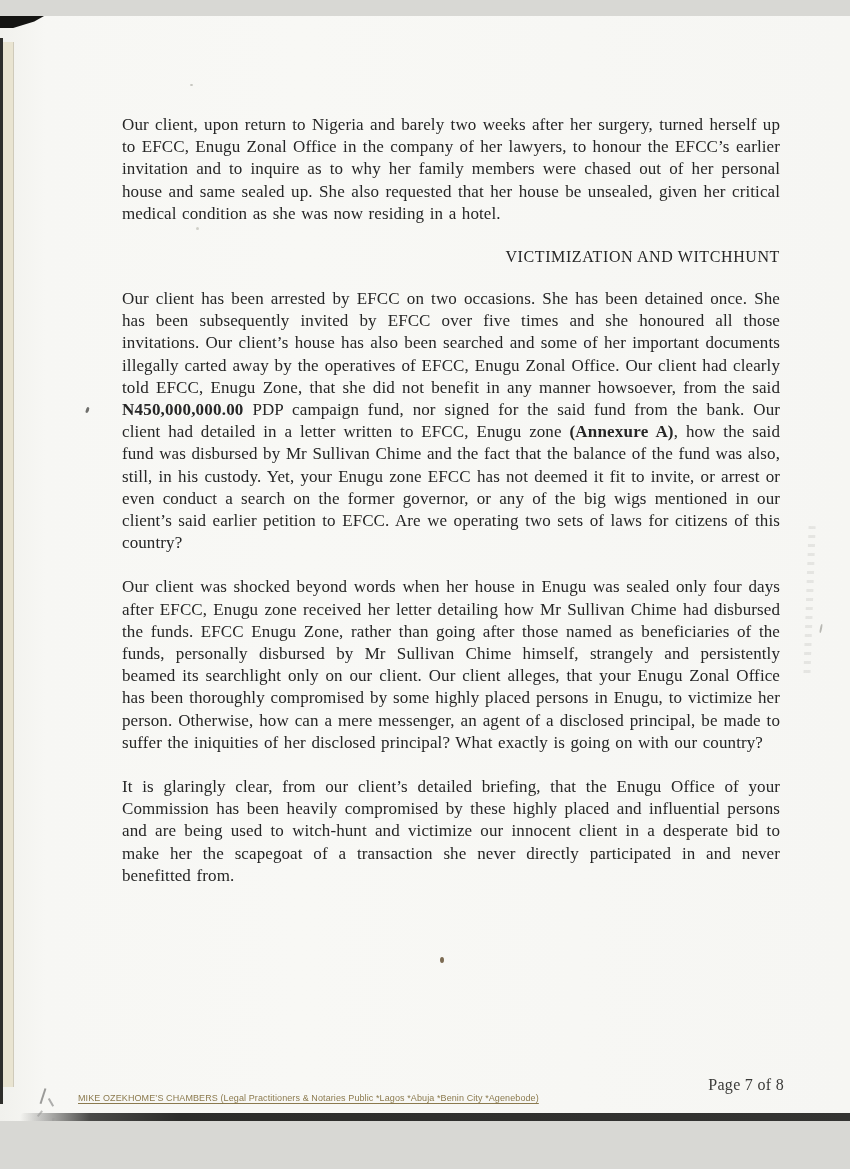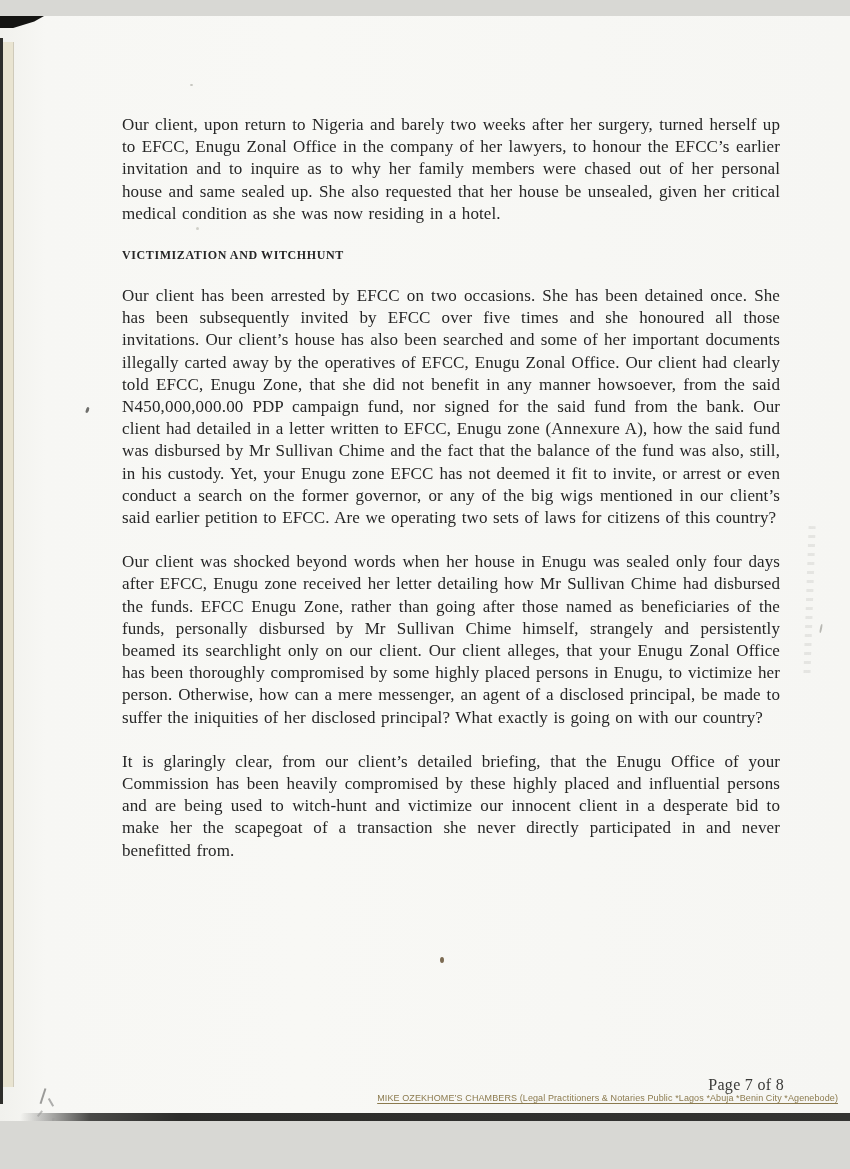--- a/index.html
+++ b/index.html
@@ -56,36 +56,36 @@
     color: var(--ink, #262626);
   }
   .para {
     margin: 22px 0 0 0;
     font-size: 17px;
     line-height: 22.2px;
     text-align: justify;
     letter-spacing: 0.1px;
     word-spacing: 1.2px;
   }
-  .para b { font-weight: normal; letter-spacing: 0.2px; }
+  .para b { font-weight: bold; letter-spacing: 0.2px; }
   .heading {
     margin: 23px 0 0 0;
-    font-size: 12px;
-    font-weight: bold;
-    text-align: left;
+    font-size: 16px;
+    font-weight: normal;
+    text-align: right;
     letter-spacing: 0.6px;
   }
   .pagenum {
     position: absolute; right: 66px; top: 1060px;
     font-size: 16px; color: #3a3a38; letter-spacing: 0.3px;
   }
   .footer {
     position: absolute; left: 78px; top: 1076px; width: 760px;
     font-family: "Liberation Sans", "DejaVu Sans", sans-serif;
-    font-size: 9px; line-height: 13.5px; letter-spacing: 0.1px; text-align: right;
+    font-size: 9px; line-height: 13.5px; letter-spacing: 0.1px;
   }
   .footer .f1 {
     color: var(--footer-brand, #8b7a4e);
     text-decoration: underline;
     text-decoration-thickness: 0.8px;
     text-underline-offset: 1.5px;
   }
   .footer .f2, .footer .f3 { color: var(--footer-gray, #8f8f8d); }
 </style>
 </head>

